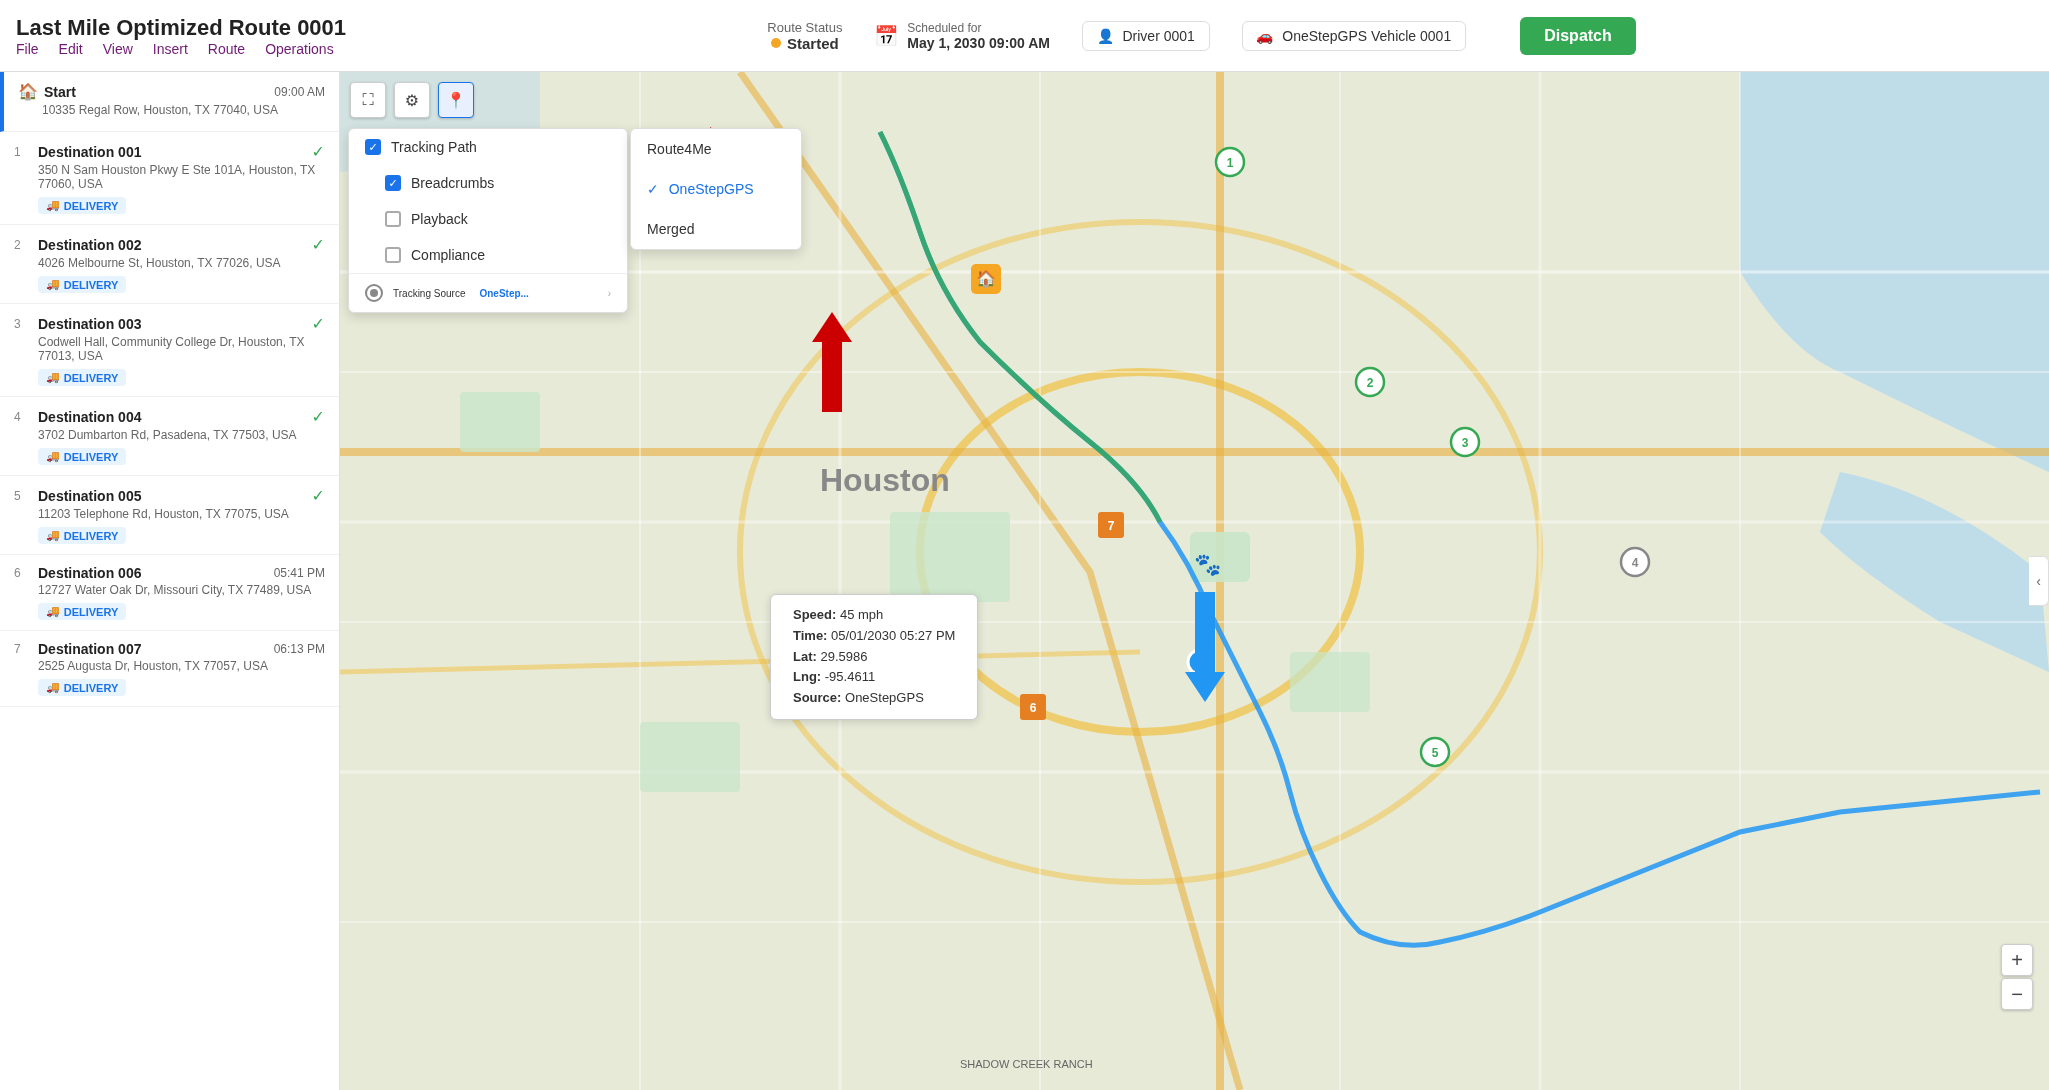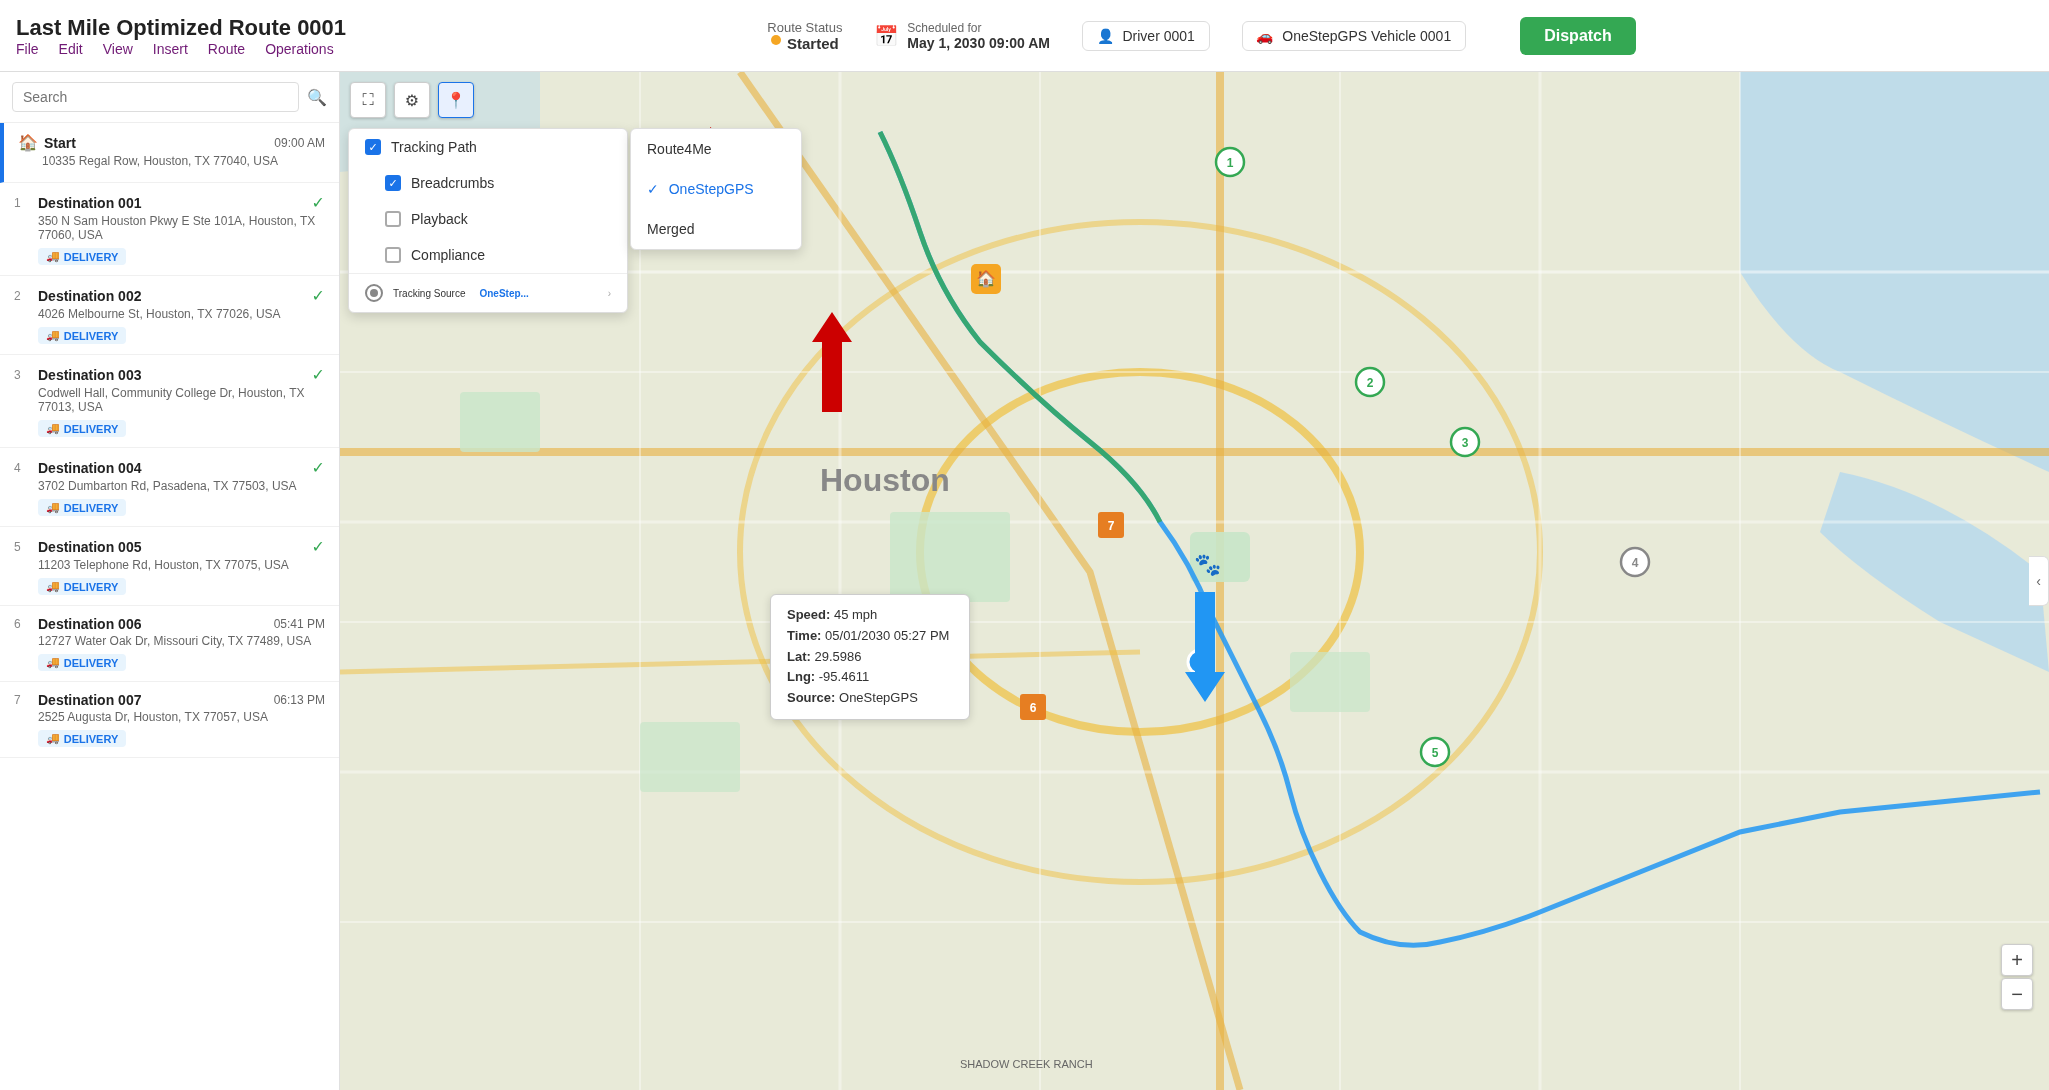--- a/index.html
+++ b/index.html
@@ -37,21 +37,21 @@
       gap: 32px;
     }
     .route-status {
       display: flex;
       flex-direction: column;
       align-items: center;
     }
     .route-status-label { font-size: 13px; color: #666; }
     .route-status-value {
       display: flex;
-      align-items: flex-start;
+      align-items: center;
       gap: 6px;
       font-size: 15px;
       font-weight: 600;
       color: #333;
     }
     .status-dot {
       width: 10px; height: 10px;
       border-radius: 50%;
       background: #f5a623;
     }
@@ -310,21 +310,21 @@
     .check-blue { color: #1a73e8; font-size: 14px; }
 
     
     .map-info-tooltip {
       position: absolute;
       bottom: 370px;
       left: 430px;
       background: #fff;
       border: 1px solid #ccc;
       border-radius: 6px;
-      padding: 10px 16px;
+      padding: 10px 22px;
       font-size: 13px;
       line-height: 1.6;
       color: #333;
       z-index: 50;
       box-shadow: 0 2px 8px rgba(0,0,0,0.15);
       min-width: 200px;
     }
     .info-row { margin: 0; }
     .info-label { font-weight: 600; }
 
@@ -447,24 +447,20 @@
       <span>OneStepGPS Vehicle 0001</span>
     </div>
 
     <button class="dispatch-btn">Dispatch</button>
   </div>
 </div>
 
 <div class="main-layout">
 
   <div class="sidebar">
-    <div class="search-bar">
-      <input type="text" placeholder="Search" style="">
-      <button class="search-icon-btn">🔍</button>
-    </div>
 
     <div class="stop-list">
 
       <div class="stop-item start-item">
         <div class="stop-header">
           <span class="start-icon">🏠</span>
           <span class="stop-name">Start</span>
           <span class="stop-time">09:00 AM</span>
         </div>
         <div class="stop-address">10335 Regal Row, Houston, TX 77040, USA</div>

